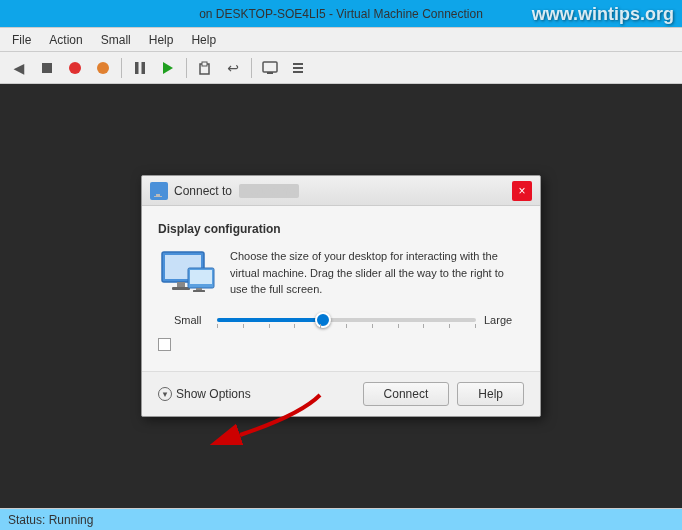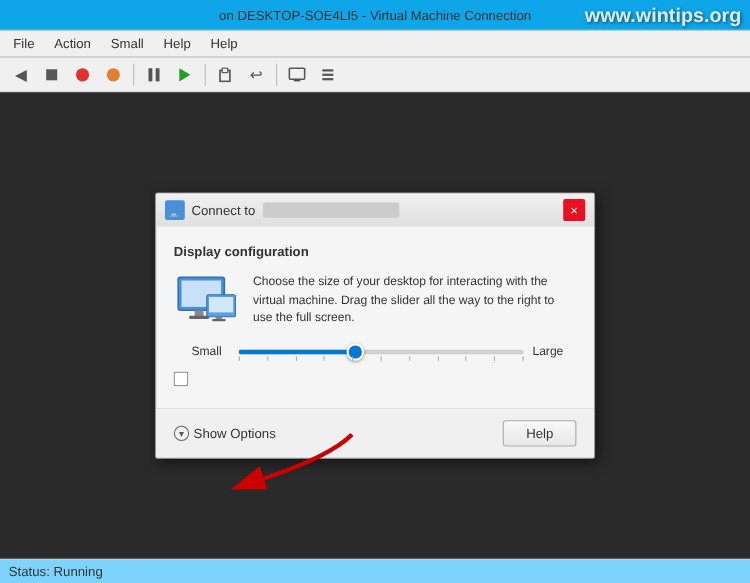--- a/index.html
+++ b/index.html
@@ -416,21 +416,21 @@
 
     <div class="dialog-title-bar">
       <div class="dialog-icon">
         <svg width="14" height="12" viewBox="0 0 14 12">
           <rect x="0" y="0" width="12" height="9" rx="1" fill="#4a90d9"></rect>
           <rect x="4" y="9" width="4" height="2" fill="#bbb"></rect>
           <rect x="2" y="11" width="8" height="1" fill="#bbb"></rect>
         </svg>
       </div>
       <span class="dialog-title-text">
-        Connect to &nbsp;<span style="background:#ccc;color:#ccc;border-radius:2px;padding:0 36px;">hostname</span>
+        Connect to &nbsp;<span style="background:#ccc;color:#ccc;border-radius:2px;padding:0 4px;">hostname</span>
       </span>
       <button class="dialog-close-btn">×</button>
     </div>
 
     <div class="dialog-body">
       <div class="dialog-section-title">Display configuration</div>
 
       <div class="dialog-content-row">
         <div class="dialog-monitor-icon">
           <svg class="monitor-svg" viewBox="0 0 56 46" fill="none" xmlns="http://www.w3.org/2000/svg">
@@ -480,20 +480,21 @@
         <div class="checkbox"></div>
       </div>
     </div>
 
     <div class="dialog-footer">
       <button class="show-options-btn">
         <div class="show-options-icon">▾</div>
         <span>Show Options</span>
       </button>
       <div class="dialog-buttons">
+        <button class="btn">Connect</button>
         <button class="btn">Help</button>
       </div>
     </div>
   </div>
 
   <div class="arrow-container">
     <svg width="120" height="60" viewBox="0 0 120 60">
       <defs>
         <marker id="arrowhead" markerWidth="8" markerHeight="6" refX="0" refY="3" orient="auto">
           <polygon points="0 0, 8 3, 0 6" fill="#cc0000"></polygon>

